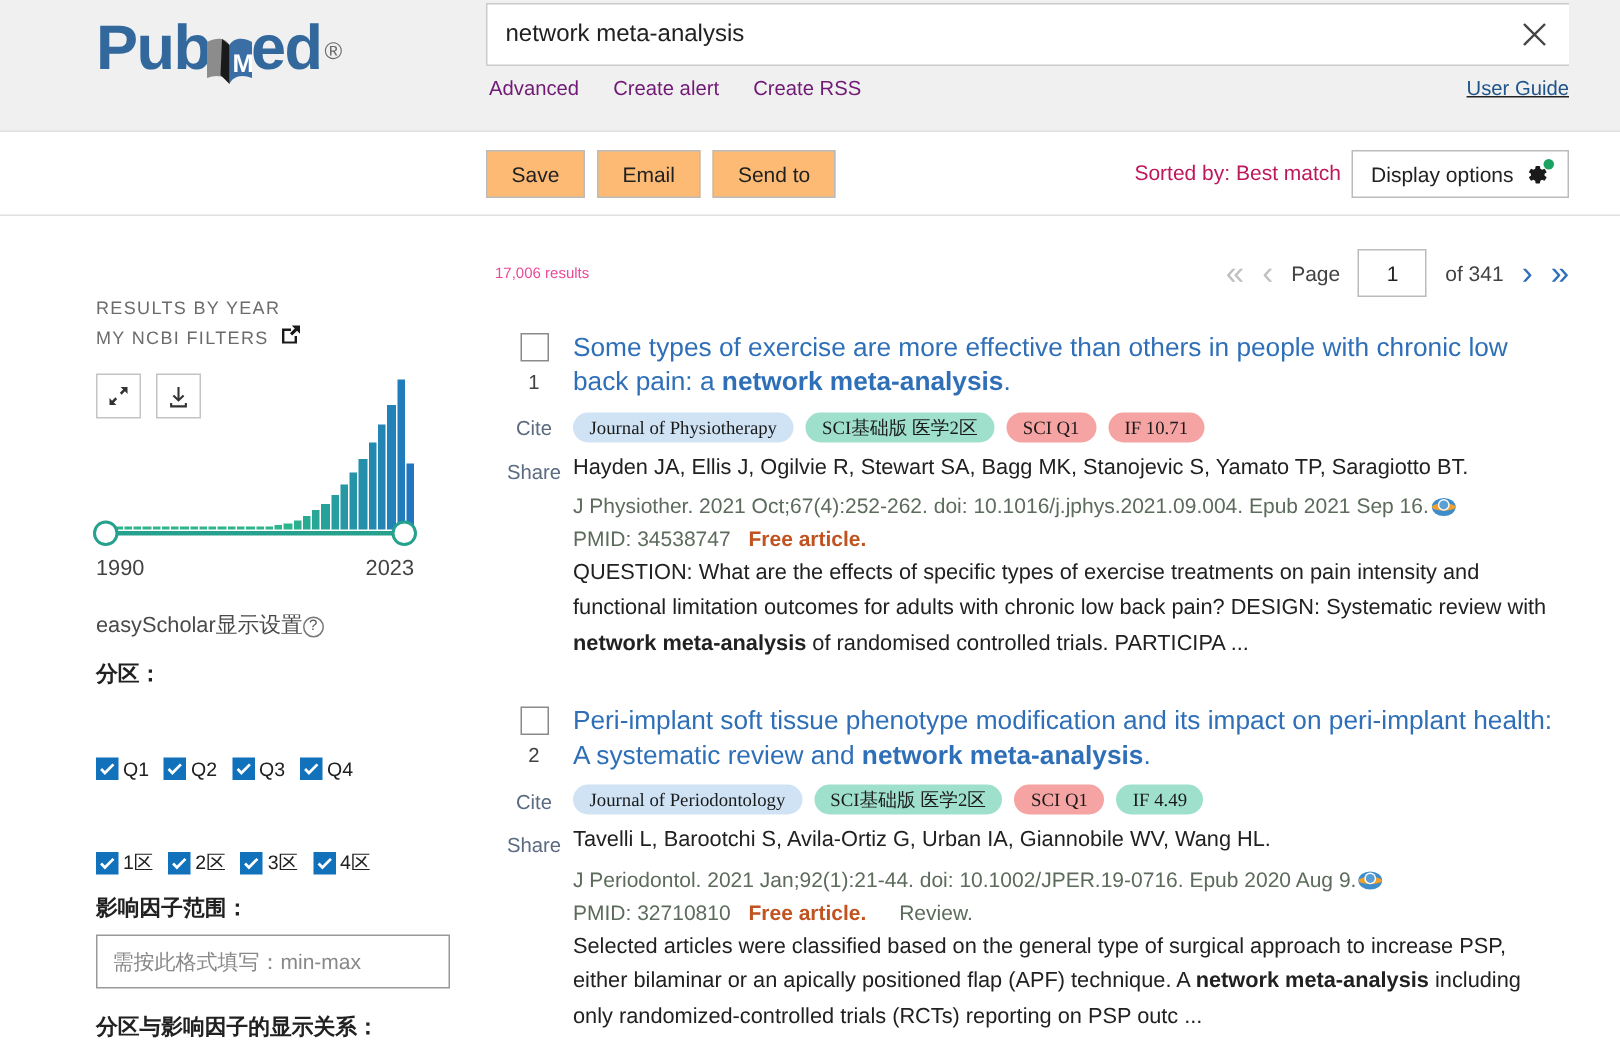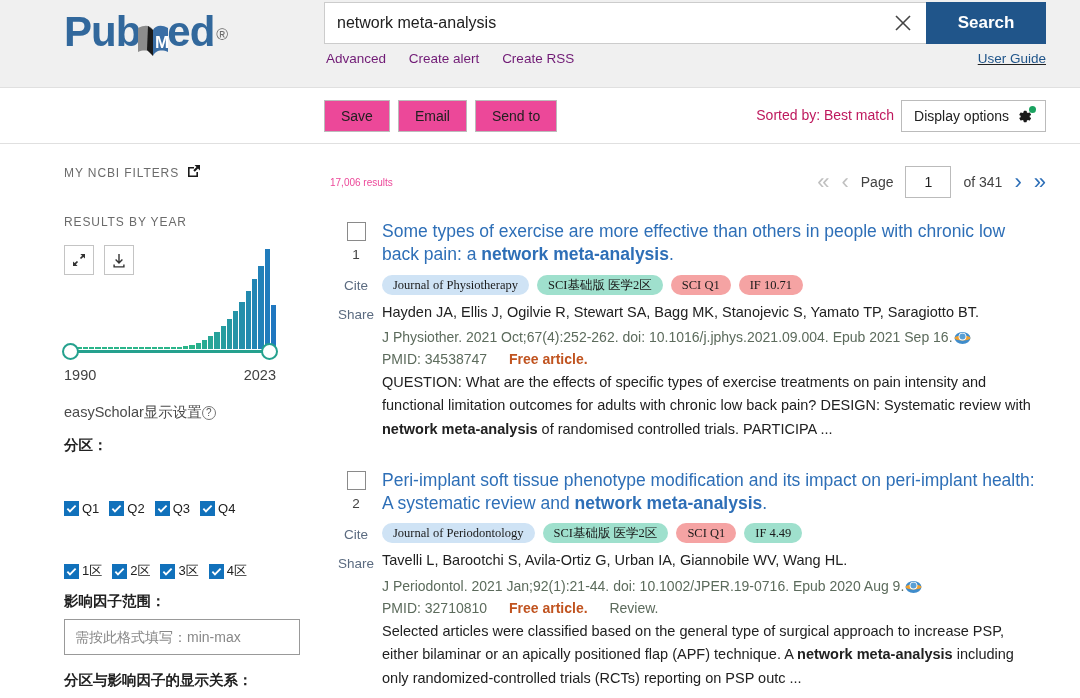--- a/index.html
+++ b/index.html
@@ -103,21 +103,21 @@
   
   .toolbar {
     height: 56px;
     background: #fff;
     border-bottom: 1px solid #e0e0e0;
     position: relative;
   }
   .tb-btns { position: absolute; left: 324px; top: 12px; display: flex; gap: 8px; }
   .tb-btn {
     border: 1px solid #bbb;
-    background: #ec4899;
+    background: #fdba74;
     height: 32px;
     padding: 0 16px;
     font-size: 14px;
     color: #212121;
     cursor: pointer;
     font-family: "Liberation Sans", sans-serif;
   }
   .sortby {
     position: absolute; right: 186px; top: 19px;
     font-size: 14px; color: #be185d;
@@ -245,21 +245,21 @@
   .b-if-red { background: #f5a3a3; color: #1a1a1a; }
   .b-if-green { background: #9fe0cd; color: #1a1a1a; }
   .authors { font-size: 14.5px; color: #212121; margin-bottom: 4px; line-height: 1.5; }
   .cite-line { font-size: 14px; color: #5c6b5c; margin-bottom: 3px; line-height: 1.5; }
   .linkout {
     display: inline-block; width: 17px; height: 14px;
     vertical-align: -3px; margin-left: 1px;
   }
   .pmid-line { font-size: 14px; margin-bottom: 4px; }
   .pmid { color: #5c6b5c; }
-  .free-article { color: #c0531f; font-weight: bold; margin-left: 18px; }
+  .free-article { color: #c0531f; font-weight: bold; margin-left: 8px; }
   .review { color: #5c6b5c; margin-left: 18px; }
   .snippet { font-size: 14.5px; color: #212121; line-height: 1.6; }
   .snippet b { font-weight: bold; }
 </style>
 </head>
 <body>
 
 <div class="header">
   <div class="logo">
     <span>Pub</span>
@@ -276,21 +276,20 @@
   </div>
 
   <div class="search-wrap">
     <input class="search-input" value="network meta-analysis" placeholder="Search PubMed" style="">
     <div class="clear-btn">
       <svg width="20" height="20" viewBox="0 0 20 20">
         <line x1="3" y1="3" x2="17" y2="17" stroke="#444" stroke-width="1.6"></line>
         <line x1="17" y1="3" x2="3" y2="17" stroke="#444" stroke-width="1.6"></line>
       </svg>
     </div>
-    <button class="search-btn">Search</button>
   </div>
 
   <div class="sublinks">
     <a href="#">Advanced</a>
     <a href="#">Create alert</a>
     <a href="#">Create RSS</a>
   </div>
   <div class="userguide">
     <a href="#">User Guide</a>
   </div>
@@ -312,32 +311,32 @@
       </svg>
       <span class="green-dot"></span>
     </span>
   </div>
 </div>
 
 <div class="body-area">
 
   <div class="sidebar">
 
+    <div class="section-label" style="margin-top:34px;">
+      <span>RESULTS BY YEAR</span>
+    </div>
+
     <div class="section-label">
       <span>MY NCBI FILTERS</span>
       <span>
         <svg width="14" height="14" viewBox="0 0 14 14">
           <path d="M1 3h6v1.6H2.6v7H9.4V8H11v5H1z" fill="#1a1a1a"></path>
           <path d="M7.5 1H13v5.5l-2-2-3.2 3.2-1.5-1.5L9.5 3z" fill="#1a1a1a"></path>
         </svg>
       </span>
-    </div>
-
-    <div class="section-label" style="margin-top:34px;">
-      <span>RESULTS BY YEAR</span>
     </div>
 
     <div class="hist-tools">
       <div class="hist-btn">
         <svg width="14" height="14" viewBox="0 0 14 14">
           <path d="M8.4 1h4.6v4.6l-1.7-1.7-2.2 2.2-1.2-1.2 2.2-2.2z" fill="#333"></path>
           <path d="M5.6 13H1V8.4l1.7 1.7 2.2-2.2 1.2 1.2-2.2 2.2z" fill="#333"></path>
         </svg>
       </div>
       <div class="hist-btn">

